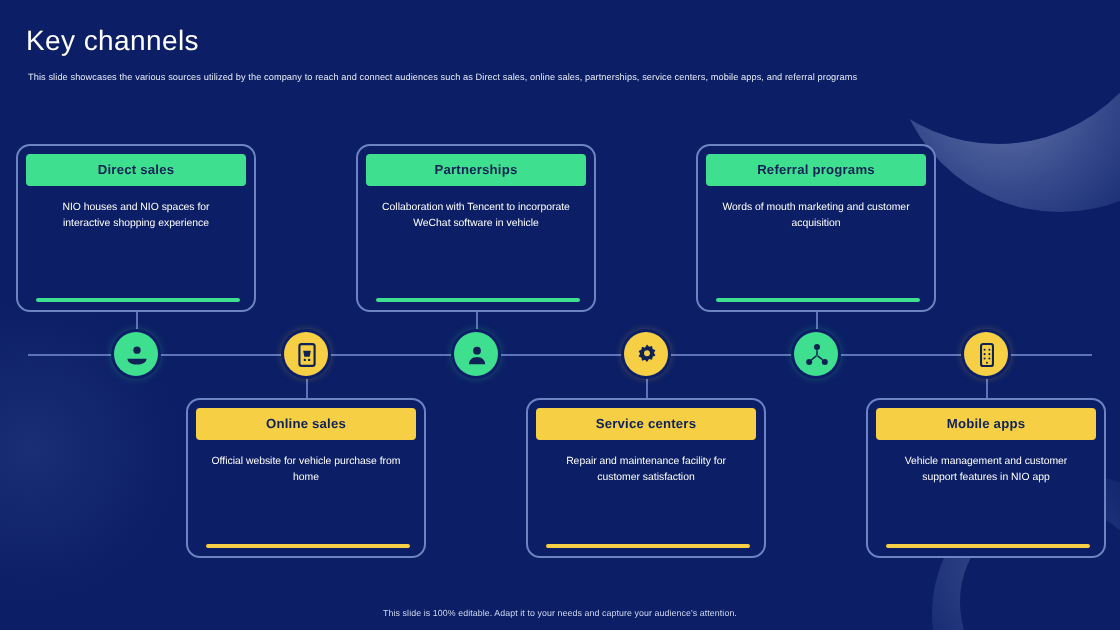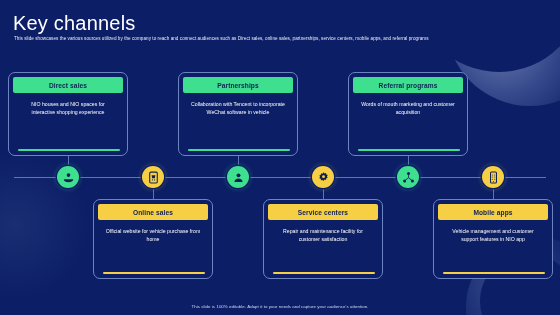--- a/index.html
+++ b/index.html
@@ -53,21 +53,21 @@
     width:150px; height:150px;
     border-radius:50%;
     background:radial-gradient(circle, rgba(120,145,210,0.13) 0%, rgba(12,31,102,0) 70%);
     pointer-events:none;
   }
 
   
   .title {
     position:absolute;
     left:13px; top:12px;
-    font-size:20px;
+    font-size:14px;
     font-weight:400;
     color:#ffffff;
     letter-spacing:0.2px;
   }
   .subtitle {
     position:absolute;
     left:14px; top:36px;
     width:500px;
     font-size:4.6px;
     line-height:1.3;

